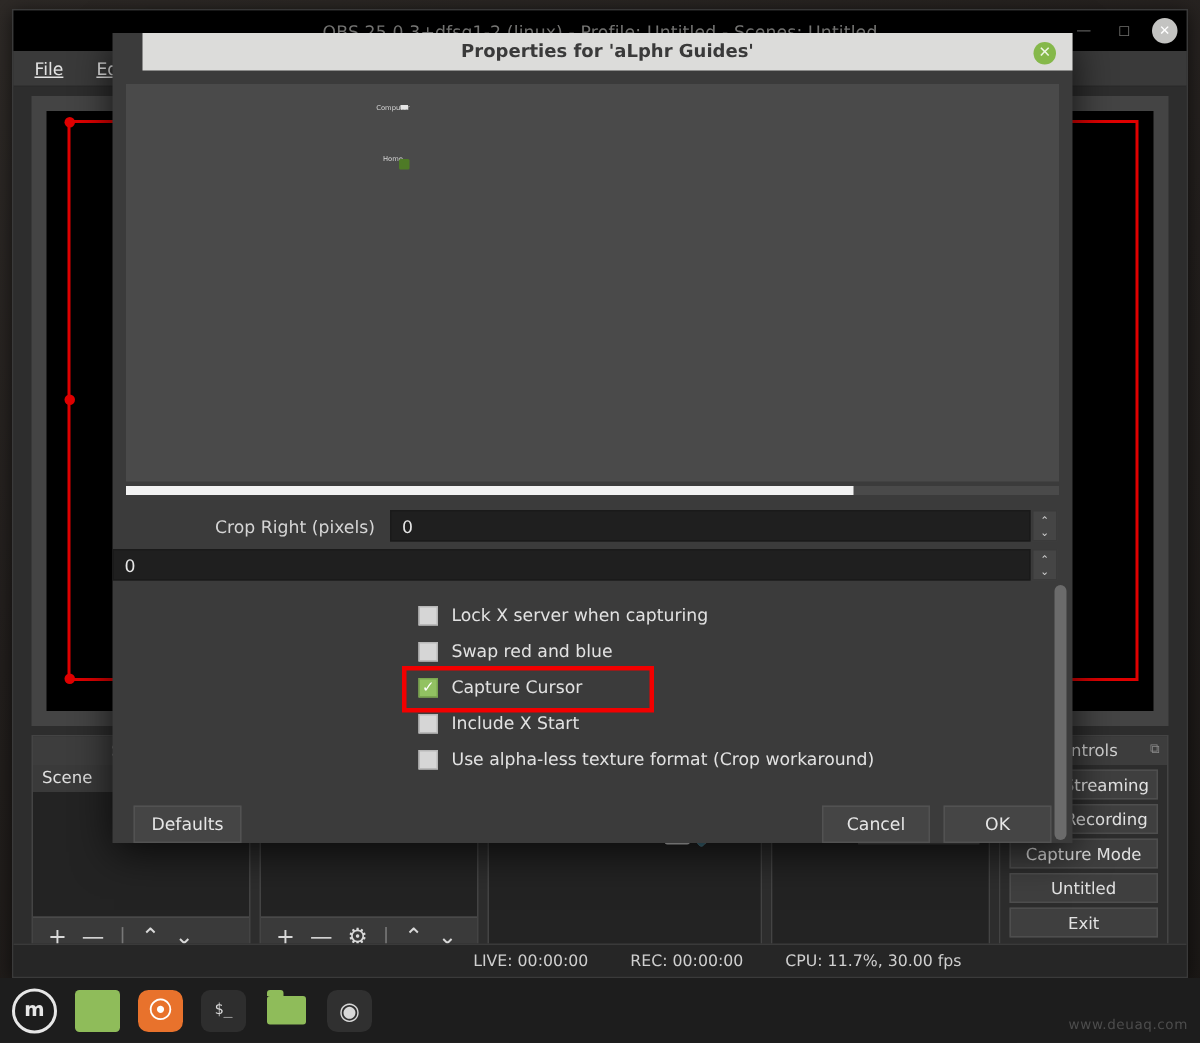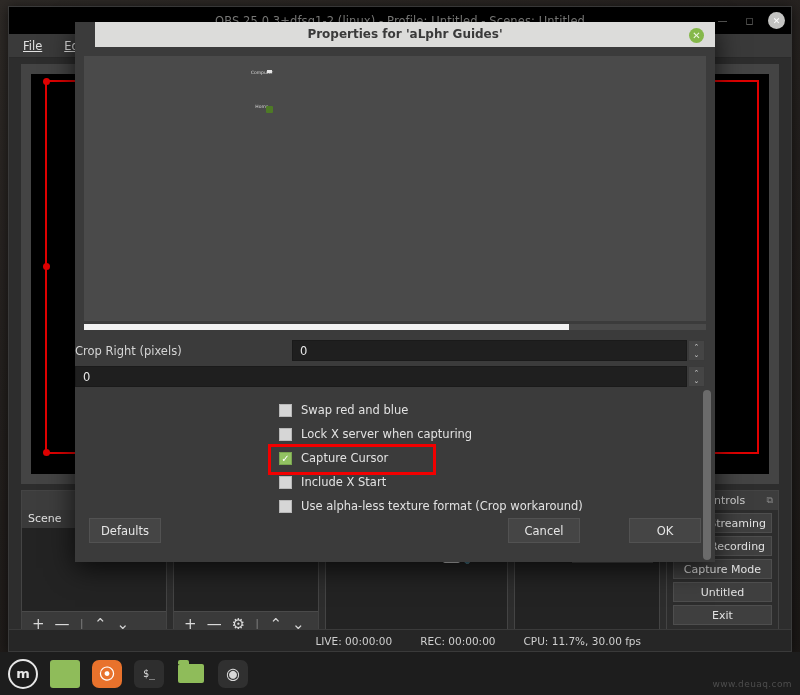--- a/index.html
+++ b/index.html
@@ -127,41 +127,41 @@
     display: flex; align-items: center; justify-content: center; position: relative; margin-left: 20px;
   }
   .dlg-close { position: absolute; right: 11px; top: 6px; width: 15px; height: 15px; border-radius: 50%;
                background: #85b84a; color: #eef6e3; font-size: 10px; display: flex; align-items: center; justify-content: center; }
   .dlg-preview { margin: 9px 9px 0 9px; height: 290px; background: #4a4a4a; position: relative; }
   .hscroll { margin: 3px 9px 0 9px; height: 7px; background: #4a4a4a; }
   .hscroll .thumb { width: 78%; height: 100%; background: #f2f2f2; }
 
   .dlg-form { position: relative; margin-top: 8px; flex: 1; padding: 0 10px 0 0; }
   .form-row { display: flex; align-items: center; height: 25px; margin-bottom: 1px; }
-  .form-label { width: 217px; text-align: left; padding-right: 10px; font-size: 11.5px; color: #d5d5d5; }
+  .form-label { width: 185px; text-align: right; padding-right: 10px; font-size: 11.5px; color: #d5d5d5; }
   .field { flex: 1; height: 21px; background: #1f1f1f; border: 1px solid #1a1a1a; color: #e6e6e6;
            font-size: 11.5px; display: flex; align-items: center; padding-left: 7px; }
   .spin { width: 17px; height: 21px; background: #454545; border: 1px solid #3a3a3a; margin-left: 1px;
           display: flex; flex-direction: column; align-items: center; justify-content: center; color: #cfcfcf; font-size: 7px; line-height: 8px;}
 
   .checks { margin-top: 9px; padding-left: 204px; }
   .chk-row { display: flex; align-items: center; height: 24px; position: relative; }
   .chk-box { width: 13px; height: 13px; background: #d6d6d6; border: 1px solid #b8b8b8; margin-right: 9px; flex: 0 0 auto;
              display: flex; align-items: center; justify-content: center; }
   .chk-box.on { background: #92c262; border-color: #7aa64f; color: #fff; font-size: 10px; }
   .chk-label { font-size: 11.5px; color: #e2e2e2; }
   .chk-row.highlight:before {
     content: ""; position: absolute; left: -11px; top: -2px; width: 162px; height: 25px;
     border: 3px solid #f20000;
   }
 
   .vscroll { position: absolute; right: 4px; top: 52px; width: 8px; height: 170px; }
   .vscroll .thumb { width: 100%; height: 100%; background: #6b6b6b; border-radius: 4px; }
 
-  .dlg-footer { height: 48px; display: flex; align-items: flex-start; padding: 0 14px; gap: 40px; }
+  .dlg-footer { height: 48px; display: flex; align-items: flex-end; padding: 0 14px; }
   .btn { height: 25px; min-width: 72px; background: #454545; border: 1px solid #525252; color: #e6e6e6;
          font-size: 11.5px; display: flex; align-items: center; justify-content: center; }
   .spacer { flex: 1; }
   .btn + .btn { margin-left: 9px; }
 
   
   .taskbar { position: absolute; left: 0; right: 0; bottom: 0; height: 43px; background: #1d1d1d; display: flex; align-items: center; }
   .tb-icons { display: flex; align-items: center; gap: 12px; padding-left: 8px; }
   .tbi { width: 30px; height: 28px; border-radius: 5px; display: flex; align-items: center; justify-content: center; }
   .mint { width: 30px; height: 30px; border-radius: 50%; border: 2.5px solid #e7e7e7; color: #e7e7e7;
@@ -368,25 +368,25 @@
         <div class="field">0</div>
         <div class="spin">
             <span>⌃</span>
             <span>⌄</span>
           </div>
       </div>
 
       <div class="checks">
         <div class="chk-row">
           <span class="chk-box"></span>
-          <span class="chk-label">Swap red and blue</span>
+          <span class="chk-label">Lock X server when capturing</span>
         </div>
         <div class="chk-row">
           <span class="chk-box"></span>
-          <span class="chk-label">Lock X server when capturing</span>
+          <span class="chk-label">Swap red and blue</span>
         </div>
         <div class="chk-row highlight">
           <span class="chk-box on">✓</span>
           <span class="chk-label">Capture Cursor</span>
         </div>
         <div class="chk-row">
           <span class="chk-box"></span>
           <span class="chk-label">Include X Start</span>
         </div>
         <div class="chk-row">

